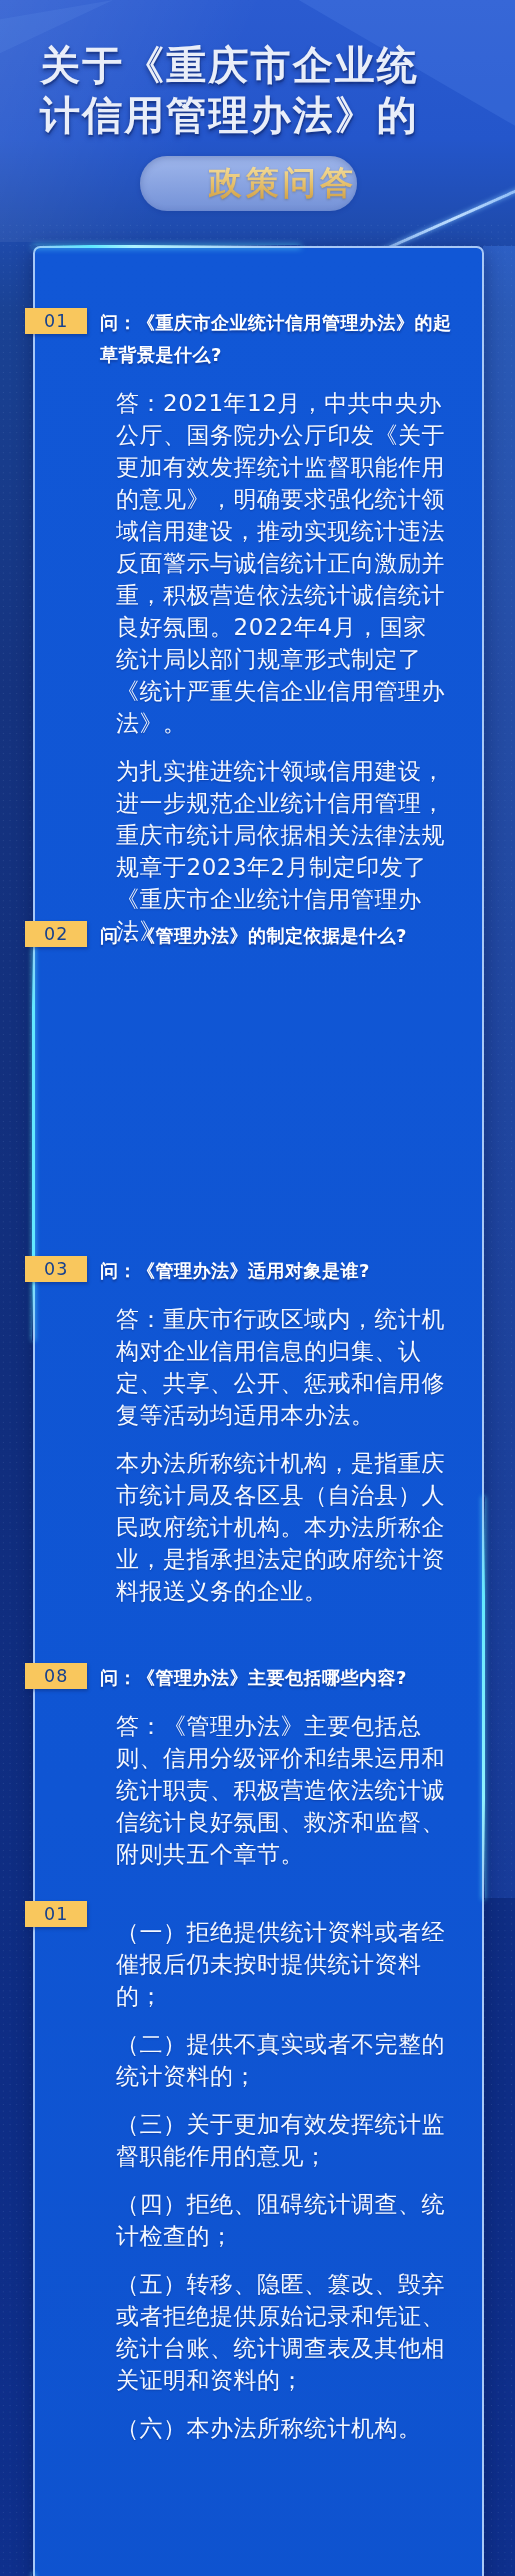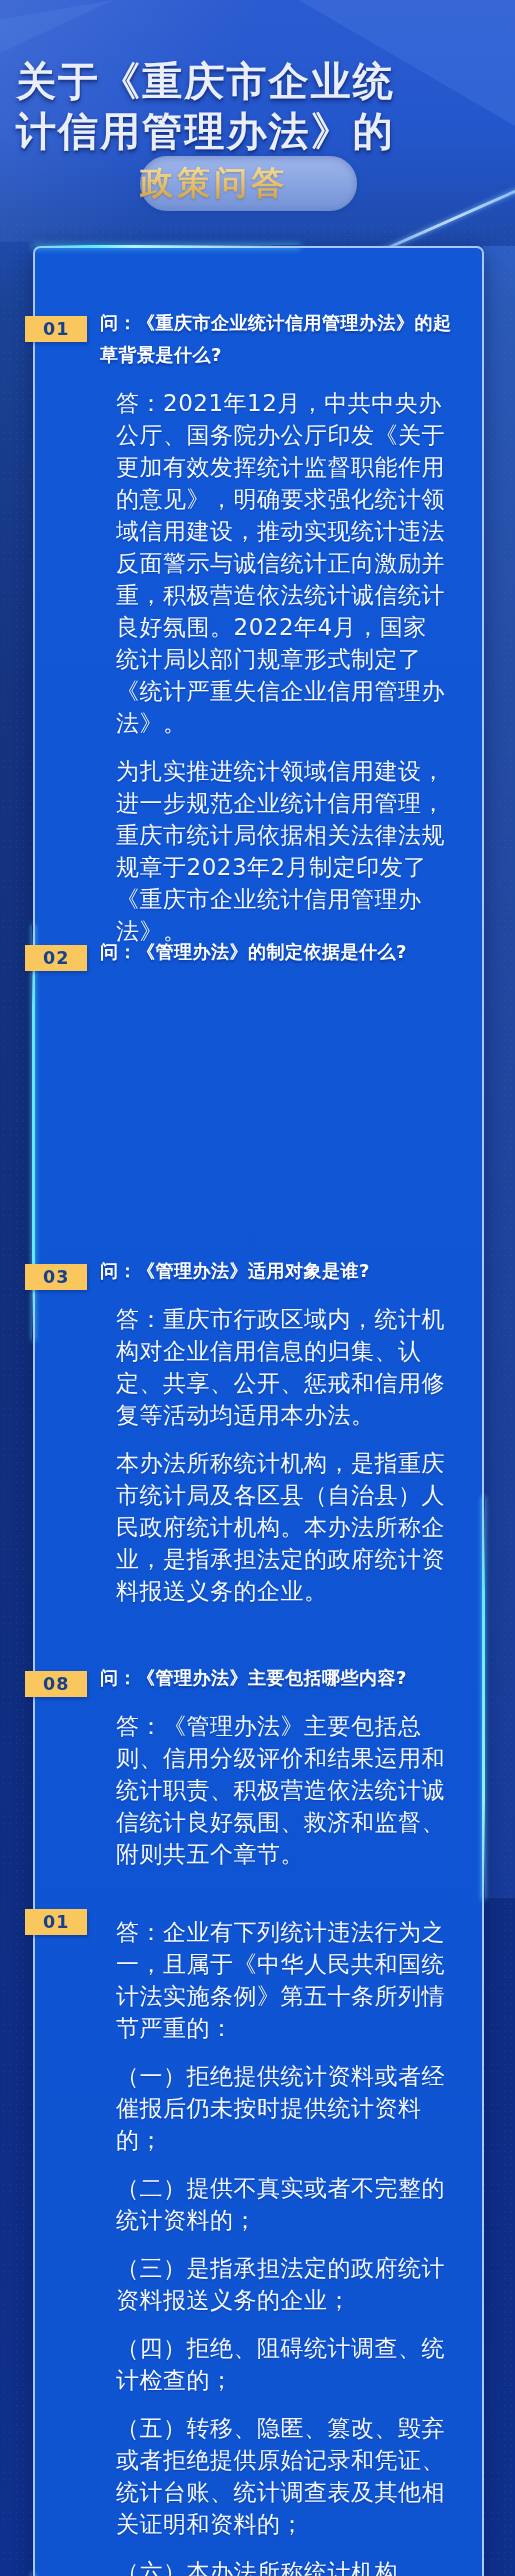--- a/index.html
+++ b/index.html
@@ -26,29 +26,29 @@
     background-image:radial-gradient(rgba(190,215,255,.13) 0.8px,rgba(0,0,0,0) 0.8px);
     background-size:6.7px 6.7px;pointer-events:none;}
   .bg-right-upper{position:absolute;left:483px;top:246px;width:32px;height:1652px;
     background:linear-gradient(180deg,rgba(70,130,240,.38),rgba(45,95,210,.28));pointer-events:none;}
   .diag-band{position:absolute;left:308px;top:282px;width:268px;height:2.6px;
     background:linear-gradient(90deg,rgba(134,183,245,0),#86b7f5 25%,#bcdcff 60%,#86b7f5 90%);
     box-shadow:0 0 5.2px rgba(134,200,255,.8);
     transform:rotate(-24deg);transform-origin:left center;pointer-events:none;}
   
   .hdr{position:absolute;left:0;top:0;width:515px;}
-  .title{position:absolute;top:40px;left:0;width:459px;margin:16px;
-    text-align:left;color:#e9eef9;font-size:40px;line-height:50px;font-weight:700;
+  .title{position:absolute;top:40px;left:0;width:459px;margin:0;
+    text-align:center;color:#e9eef9;font-size:40px;line-height:50px;font-weight:700;
     letter-spacing:2.1px;
     text-shadow:0 3.1px 4.1px rgba(10,28,90,.55),1px 1.5px 0 rgba(20,45,120,.35);}
   .pill{position:absolute;left:140px;top:156px;width:217px;height:55px;
     border-radius:27px;
     background:linear-gradient(180deg,rgba(190,207,245,.80),rgba(140,165,225,.78));
     box-shadow:0 2.1px 7.2px rgba(10,30,100,.25) inset,0 1px 5.2px rgba(10,30,100,.18);
-    display:flex;align-items:center;justify-content:flex-start;}
+    display:flex;align-items:center;justify-content:flex-end;}
   .pill-text{font-size:33px;font-weight:700;letter-spacing:4.1px;
     background:linear-gradient(180deg,#f4dfa0 8%,#e4bc66 55%,#c99940 95%);
     -webkit-background-clip:text;background-clip:text;color:transparent;
     filter:drop-shadow(0 1.5px 1px rgba(60,40,0,.25));}
   
   .card{position:absolute;left:33px;top:246px;width:451px;height:3107px;
     box-sizing:border-box;border:2.6px solid #a8c8f6;border-radius:7.2px;
     background:linear-gradient(180deg,#1157d6 0%,#0f55d3 50%,#0e51cc 100%);
     box-shadow:0 5.2px 20.6px rgba(5,18,70,.45);}
   .edge{position:absolute;pointer-events:none;border-radius:2.1px;}
@@ -59,26 +59,26 @@
     background:linear-gradient(180deg,rgba(95,232,255,0),#63e9ff 20%,#63e9ff 80%,rgba(95,232,255,0));
     box-shadow:0 0 5.2px rgba(95,232,255,.8);}
   .edge-right-1{right:-2.6px;top:1248px;width:2.6px;height:404px;
     background:linear-gradient(180deg,rgba(95,232,255,0),#63e9ff 25%,#8ff1ff 75%,rgba(95,232,255,0));
     box-shadow:0 0 5.2px rgba(95,232,255,.8);}
   .edge-left-2{left:-2.6px;top:2325px;width:2.6px;height:340px;
     background:linear-gradient(180deg,rgba(95,232,255,0),#63e9ff 30%,#63e9ff 70%,rgba(95,232,255,0));
     box-shadow:0 0 5.2px rgba(95,232,255,.8);}
   
   .qa{position:absolute;left:0;right:0;}
-  .qa-1{top:59px}.qa-2{top:688px}.qa-3{top:1007px}.qa-4{top:1414px}
+  .qa-1{top:59px}.qa-2{top:672px}.qa-3{top:1007px}.qa-4{top:1414px}
   .qa-5{top:1652px}
   .num{position:absolute;left:-9.8px;top:1px;width:62px;height:26px;
-    background:#f9c75d;color:#16418f;font-size:17.5px;font-weight:700;
+    background:#f9c75d;color:#16418f;font-size:17.5px;font-weight:400;
     text-align:center;line-height:26px;letter-spacing:1px;
-    box-shadow:1px 1.5px 3.1px rgba(10,30,90,.35);margin-top:8px;}
+    box-shadow:1px 1.5px 3.1px rgba(10,30,90,.35);}
   .q{margin:0 15.5px 0 65px;color:#ffffff;font-size:18px;line-height:32px;
     font-weight:700;letter-spacing:0.5px;
     text-shadow:0 1.5px 2.1px rgba(10,30,100,.45);}
   .a{margin:14.4px 17.5px 0 65px;color:#f4f8ff;font-size:23px;line-height:32px;
     letter-spacing:0.5px;text-shadow:0 1px 1.5px rgba(10,30,100,.35);}
   .a p{margin:16px;}
 </style>
 </head>
 <body>
 
@@ -128,24 +128,23 @@
         <section class="qa qa-4">
           <div class="num">08</div>
           <h2 class="q">问：《管理办法》主要包括哪些内容?</h2>
           <div class="a">
             <p><span>答：《管理办法》主要包括总则、信用分级评价和结果运用和统计职责、积极营造依法统计诚信统计良好氛围、救济和监督、附则共五个章节。</span></p>
           </div>
         </section>
         <section class="qa qa-5">
           <div class="num">01</div>
           <div class="a">
-            <p><span>答：企业有下列统计违法行为之一，且属于《中华人民共和国统计法实施条例》第五十条所列情节严重的：</span></p>
             <p><span>（一）拒绝提供统计资料或者经催报后仍未按时提供统计资料的；</span></p>
             <p><span>（二）提供不真实或者不完整的统计资料的；</span></p>
-            <p><span>（三）是指承担法定的政府统计资料报送义务的企业；</span></p>
+            <p><span>（三）关于更加有效发挥统计监督职能作用的意见；</span></p>
             <p><span>（四）拒绝、阻碍统计调查、统计检查的；</span></p>
             <p><span>（五）转移、隐匿、篡改、毁弃或者拒绝提供原始记录和凭证、统计台账、统计调查表及其他相关证明和资料的；</span></p>
             <p><span>（六）本办法所称统计机构。</span></p>
           </div>
         </section>
       </div>
   </main>
 
 </div>
 

